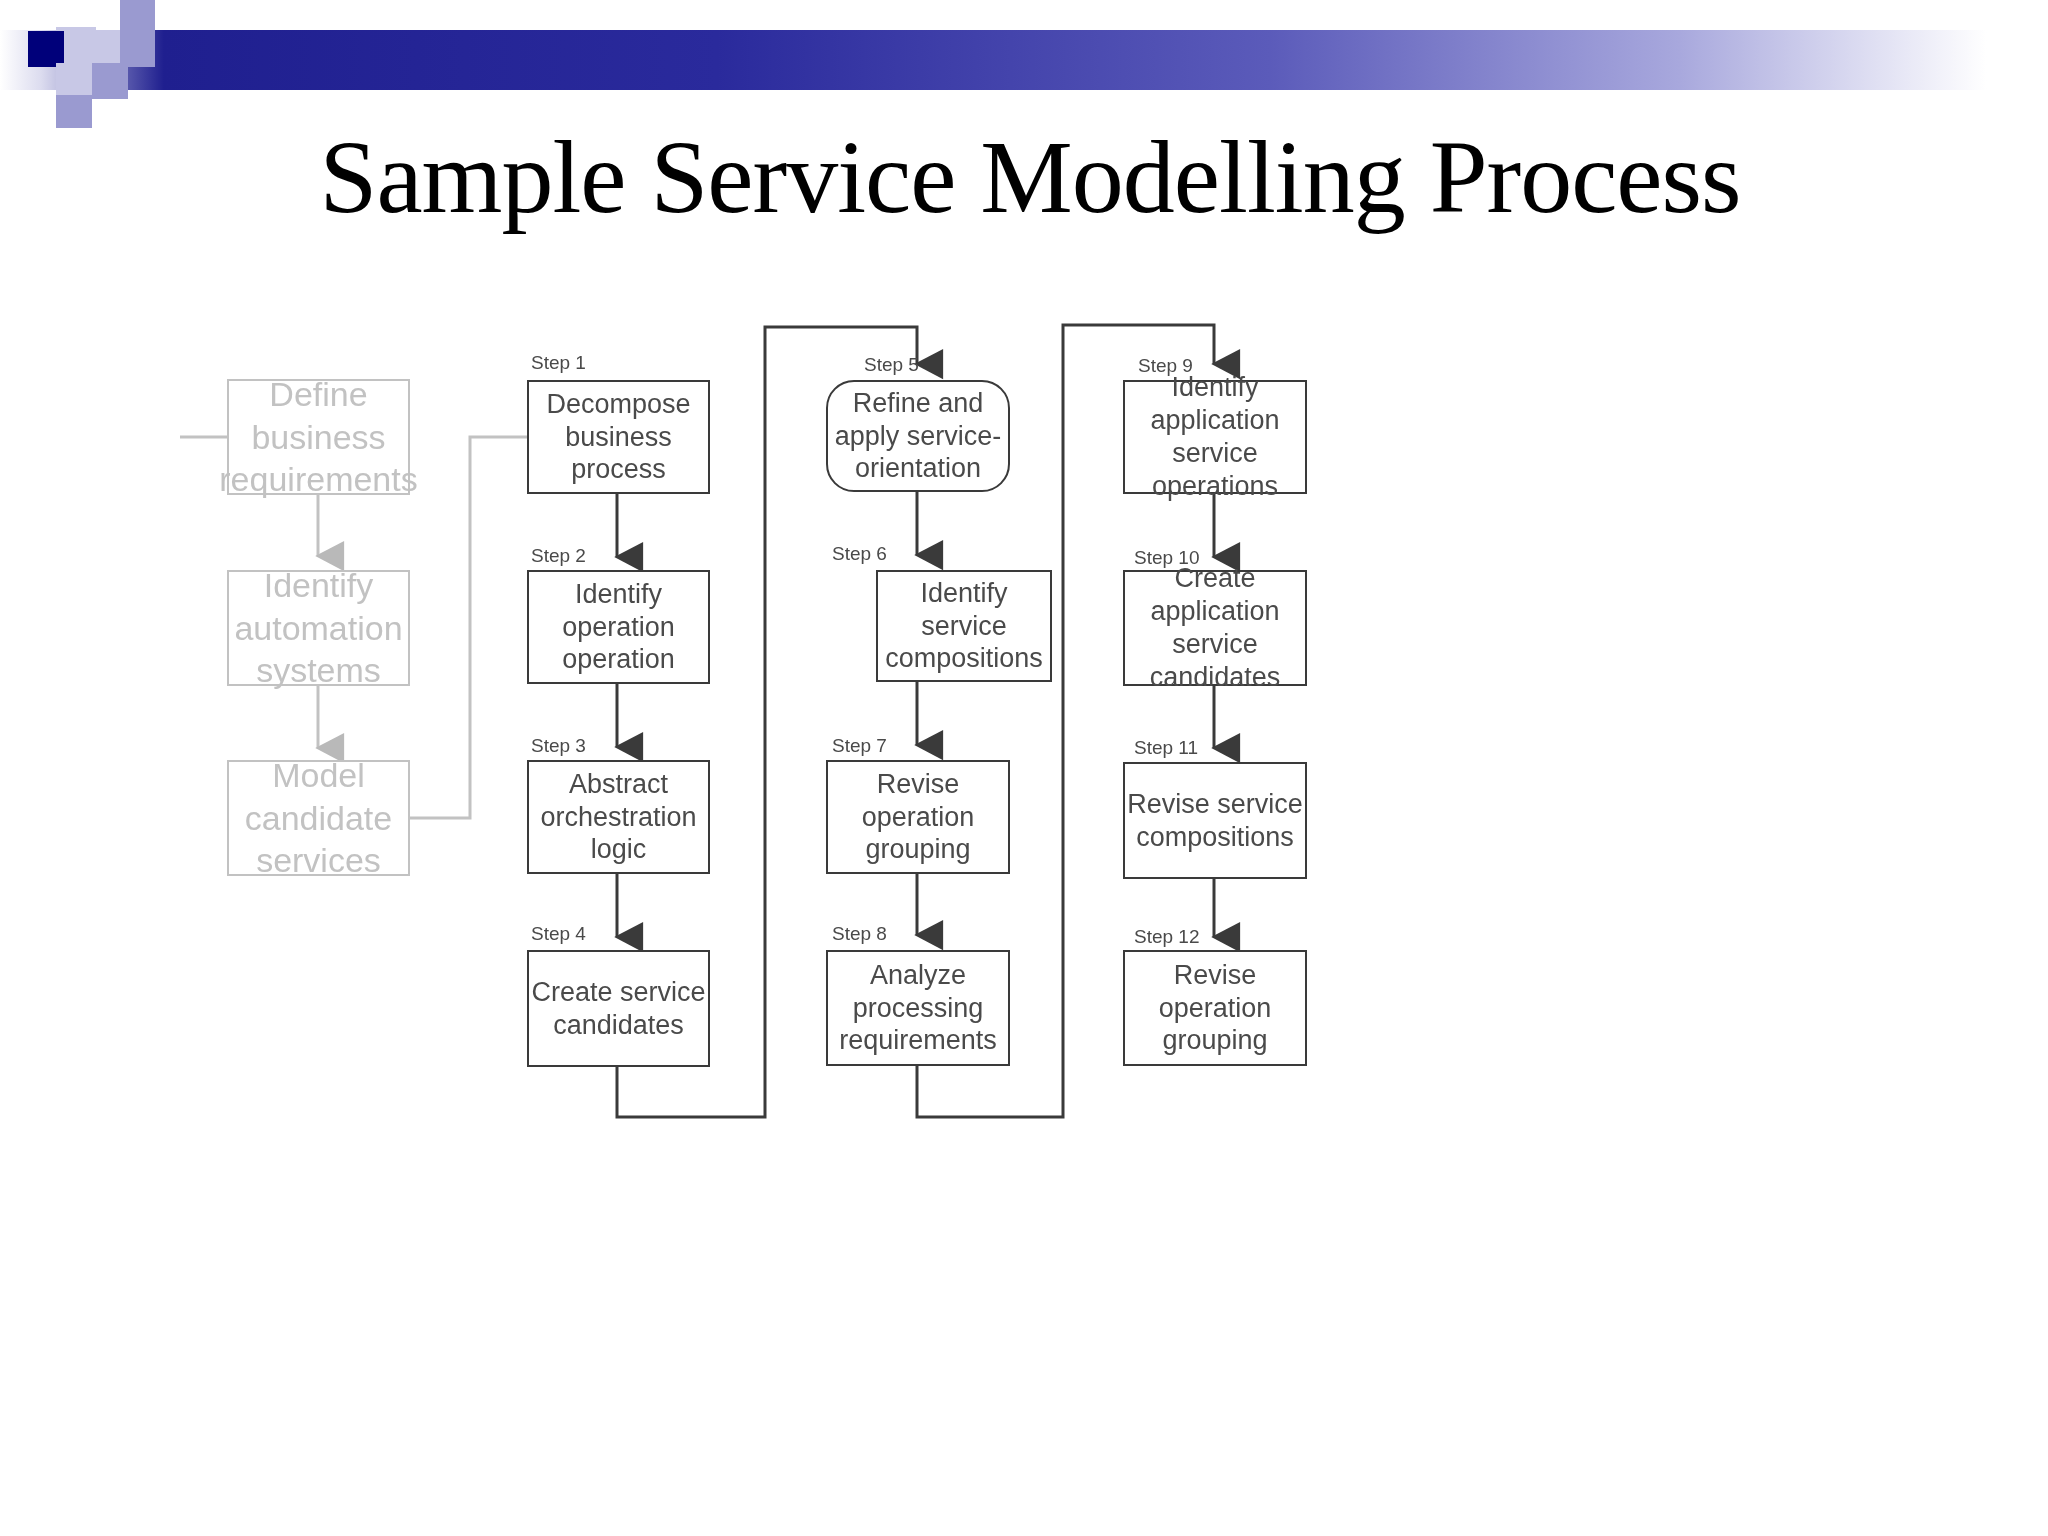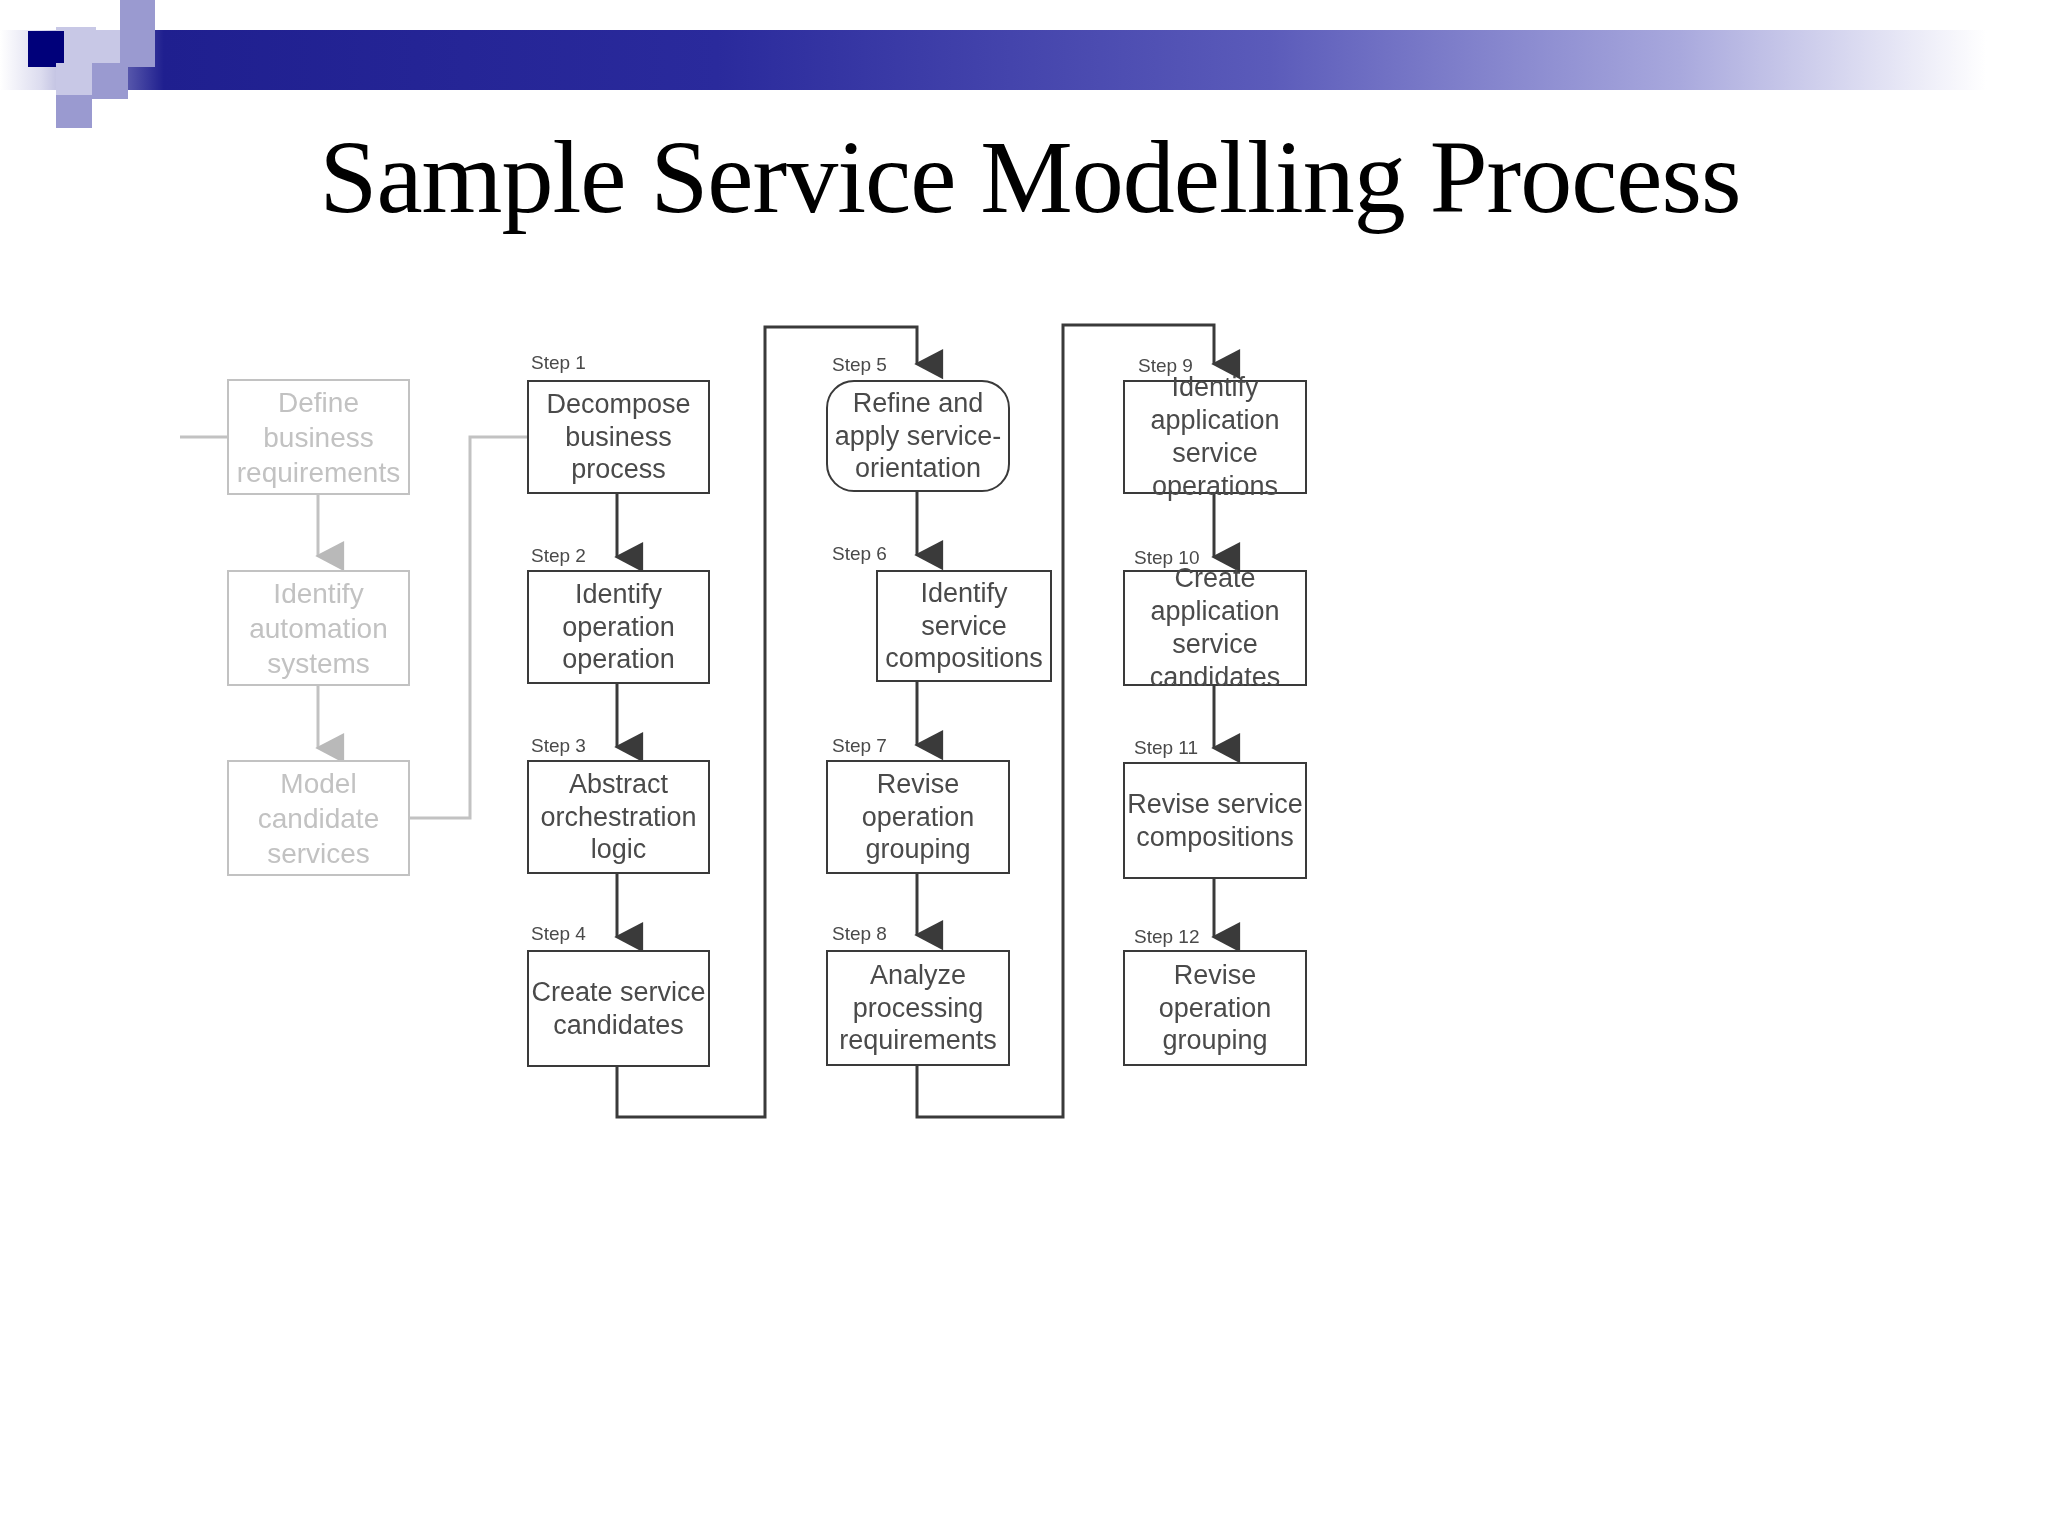--- a/index.html
+++ b/index.html
@@ -52,21 +52,21 @@
   }
   .node-dark{
     border:2px solid #3a3a3a;
     color:#4a4a4a;
     font-size:27px;
     line-height:1.22;
   }
   .node-faint{
     border:2px solid #c2c2c2;
     color:#c2c2c2;
-    font-size:28px;
+    font-size:34px;
     line-height:1.25;
   }
   .step-label{
     position:absolute;
     font-family:"Liberation Sans", sans-serif;
     font-size:19px;
     color:#4a4a4a;
     white-space:nowrap;
   }
 </style>
@@ -158,21 +158,21 @@
   <div class="step-label" style="left:531px;top:735px;">Step 3</div>
   <div class="node node-dark" style="left:527px;top:760px;width:183px;height:114px;">
     <span>Abstract orchestration logic</span>
   </div>
 
   <div class="step-label" style="left:531px;top:923px;">Step 4</div>
   <div class="node node-dark" style="left:527px;top:950px;width:183px;height:117px;">
     <span>Create service candidates</span>
   </div>
 
-  <div class="step-label" style="left:832px;top:354px;">Step 5</div>
+  <div class="step-label" style="left:864px;top:354px;">Step 5</div>
   <div class="node node-dark" style="left:826px;top:380px;width:184px;height:112px;border-radius:28px;">
     <span>Refine and apply service-orientation</span>
   </div>
 
   <div class="step-label" style="left:832px;top:543px;">Step 6</div>
   <div class="node node-dark" style="left:876px;top:570px;width:176px;height:112px;">
     <span>Identify service compositions</span>
   </div>
 
   <div class="step-label" style="left:832px;top:735px;">Step 7</div>

